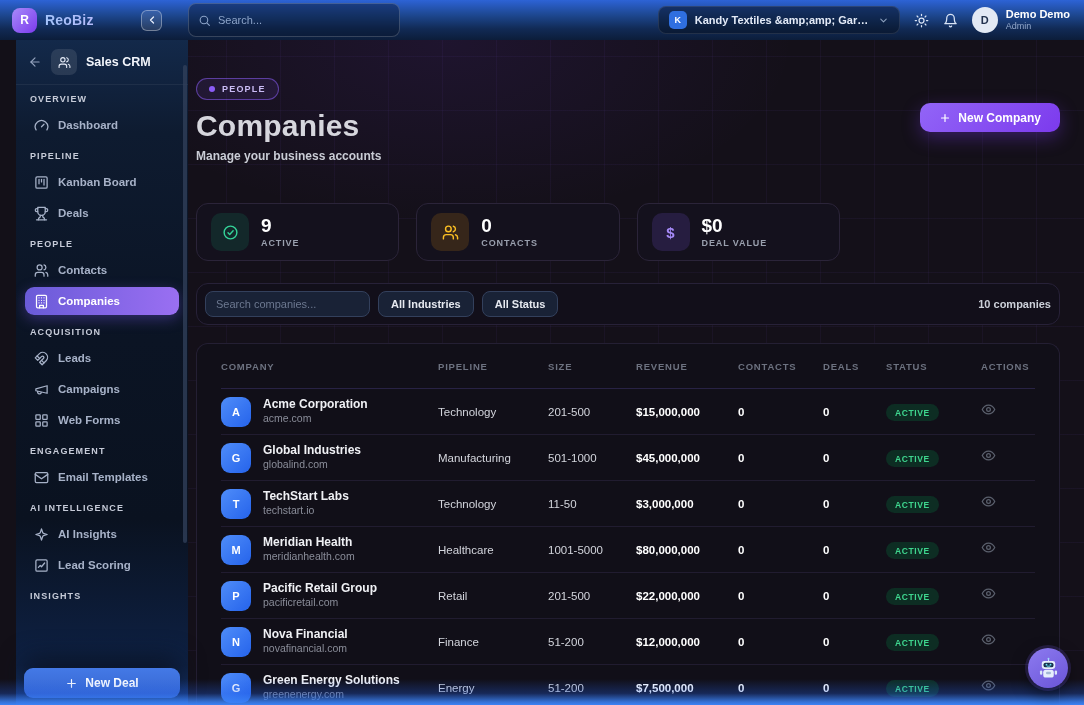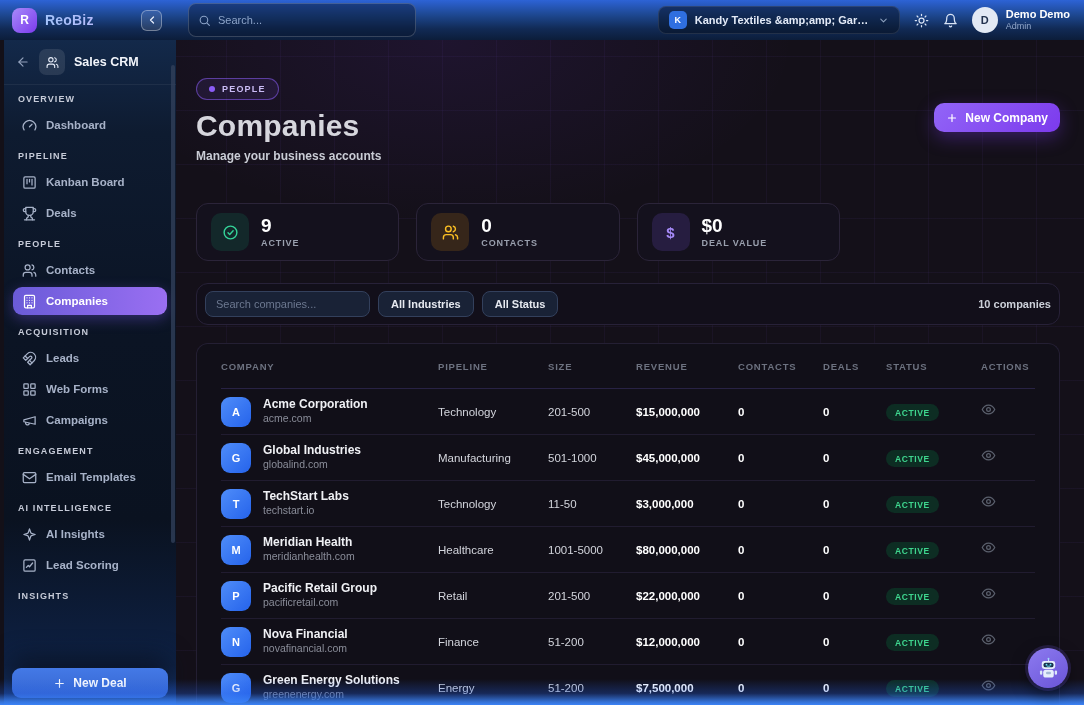--- a/index.html
+++ b/index.html
@@ -11,42 +11,42 @@
   .topbar { position:absolute; top:0; left:0; right:0; height:40px; z-index:30;
     background:linear-gradient(180deg,#2d63d6 0%,#1d478f 38%,#112a55 72%,#0c1d3a 100%);
     display:flex; align-items:center; }
   .topbar-left { width:172px; flex:0 0 172px; display:flex; align-items:center; padding:0 10px 0 12px; }
   .logo-box { width:25px; height:25px; border-radius:8px; background:linear-gradient(135deg,#a78bfa 0%,#7c3aed 100%);
     display:flex; align-items:center; justify-content:center; color:#fff; font-size:12px; font-weight:bold; }
   .brand { margin-left:8px; font-size:14px; font-weight:bold; letter-spacing:.2px;
     background:linear-gradient(90deg,#a5c4fb,#c3b3fa); -webkit-background-clip:text; background-clip:text; color:transparent; flex:1; }
   .collapse-btn { width:21px; height:21px; border-radius:6px; border:1px solid rgba(255,255,255,.35);
     background:rgba(255,255,255,.10); color:#e8eefc; display:flex; align-items:center; justify-content:center; cursor:pointer; }
-  .topbar-search { margin-left:16px; width:228px; height:25px; border-radius:8px;
+  .topbar-search { margin-left:16px; width:212px; height:25px; border-radius:8px;
     background:rgba(9,22,46,.45); border:1px solid rgba(255,255,255,.18);
     display:flex; align-items:center; padding:16px 9px; gap:7px; color:#8da4c9; }
   .topbar-search input { background:transparent; border:none; outline:none; color:#dce6f7; font-size:11px; width:100%;
     font-family:inherit; }
   .topbar-search input::placeholder { color:#8da4c9; }
   .topbar-right { margin-left:auto; display:flex; align-items:center; gap:14px; padding-right:14px; }
   .company-pill { height:28px; border-radius:8px; background:rgba(8,18,36,.55); border:1px solid rgba(255,255,255,.10);
     display:flex; align-items:center; gap:8px; padding:0 10px; cursor:pointer; max-width:242px; }
   .company-initial { width:18px; height:18px; border-radius:5px; background:#2f6fe0; color:#fff; font-size:9px; font-weight:bold;
     display:flex; align-items:center; justify-content:center; flex:0 0 18px; }
   .company-name { font-size:11px; font-weight:bold; color:#e3eaf7; white-space:nowrap; overflow:hidden; text-overflow:ellipsis; }
   .company-pill .chev { color:#8fa3c0; display:flex; }
   .icon-btn { color:#d9e4f6; display:flex; align-items:center; cursor:pointer; }
   .user-chip { display:flex; align-items:center; gap:8px; cursor:pointer; }
   .user-avatar { width:26px; height:26px; border-radius:50%; background:#e2e9f4; color:#21314d; font-weight:bold; font-size:11px;
     display:flex; align-items:center; justify-content:center; }
   .user-name { font-size:11px; font-weight:bold; color:#fff; line-height:1.2; }
   .user-role { font-size:9px; color:#92a7ca; line-height:1.2; }
 
   
-  .sidebar { position:absolute; top:40px; left:4px; bottom:0; width:172px; z-index:20;
+  .sidebar { position:absolute; top:40px; left:16px; bottom:0; width:172px; z-index:20;
     background:linear-gradient(180deg,#13294a 0%,#0e1b30 14%,#0b1424 45%,#0a1220 72%,#0e2144 94%,#16336b 100%); }
   .sidebar-head { height:45px; display:flex; align-items:center; gap:9px; padding:0 12px;
     border-bottom:1px solid rgba(255,255,255,.06); }
   .back-arrow { color:#93a2bd; display:flex; cursor:pointer; }
   .crm-icon-box { width:26px; height:26px; border-radius:7px; background:rgba(255,255,255,.10);
     display:flex; align-items:center; justify-content:center; color:#e7edf9; }
   .crm-title { font-size:12.5px; font-weight:bold; color:#f2f5fb; }
   .sidebar-nav { position:absolute; top:45px; left:0; right:0; bottom:0; overflow:hidden; padding-top:9px; }
   .nav-section { margin-bottom:12px; }
   .nav-section-label { font-size:9px; font-weight:bold; letter-spacing:1.1px; color:#c6cbd8; margin:0 0 7px 14px; }
@@ -71,21 +71,21 @@
       repeating-linear-gradient(90deg, rgba(139,92,246,.055) 0 1px, transparent 1px 54px),
       #141019;
     padding:38px 24px 0; display:flex; flex-direction:column; }
   .page-head { display:flex; align-items:flex-start; }
   .badge-pill { display:inline-flex; align-items:center; gap:7px; height:22px; padding:0 12px;
     border:1px solid rgba(139,92,246,.55); border-radius:999px; background:rgba(139,92,246,.10);
     color:#cabcf5; font-size:9px; font-weight:bold; letter-spacing:1.2px; }
   .badge-dot { width:6px; height:6px; border-radius:50%; background:#8b5cf6; }
   .page-title { margin-top:9px; font-size:30px; font-weight:800; color:#d6d6dd; letter-spacing:.2px; }
   .page-sub { margin-top:6px; font-size:12px; font-weight:bold; color:#c9ccd5; }
-  .new-company-btn { margin-left:auto; margin-top:25px; height:29px; padding:0 12px; border-radius:10px;
+  .new-company-btn { margin-left:auto; margin-top:25px; height:29px; padding:0 19px; border-radius:10px;
     background:linear-gradient(135deg,#9265f7,#7c3aed); color:#fff; font-size:12px; font-weight:bold;
     display:flex; align-items:center; gap:7px; cursor:pointer; box-shadow:0 6px 18px rgba(124,58,237,.35); }
 
   .stats-row { display:grid; grid-template-columns:repeat(4,1fr); gap:17px; margin-top:40px; }
   .stat-card { height:58px; border-radius:12px; background:#14111d; border:1px solid #2b2439;
     display:flex; align-items:center; gap:12px; padding:0 14px; }
   .stat-icon { width:38px; height:38px; border-radius:10px; display:flex; align-items:center; justify-content:center; }
   .stat-icon.blue { background:rgba(59,130,246,.16); color:#60a5fa; }
   .stat-icon.green { background:rgba(16,185,129,.14); color:#34d399; }
   .stat-icon.amber { background:rgba(245,158,11,.15); color:#fbbf24; }
@@ -296,36 +296,36 @@
                   <path d="m6 15-4-4 6.75-6.77a7.79 7.79 0 0 1 11 11L13 22l-4-4 6.39-6.36a2.14 2.14 0 0 0-3-3L6 15"></path>
                   <path d="m5 8 4 4"></path>
                   <path d="m12 15 4 4"></path>
                 </svg>
               </span>
               <span class="nav-label">Leads</span>
             </div>
             <div class="nav-item">
               <span class="nav-icon">
                 <svg viewBox="0 0 24 24" width="15" height="15" fill="none" stroke="currentColor" stroke-width="2" stroke-linecap="round" stroke-linejoin="round">
+                  <path d="m3 11 18-5v12L3 14v-3z"></path>
+                  <path d="M11.6 16.8a3 3 0 1 1-5.8-1.6"></path>
+                </svg>
+              </span>
+              <span class="nav-label">Campaigns</span>
+            </div>
+            <div class="nav-item">
+              <span class="nav-icon">
+                <svg viewBox="0 0 24 24" width="15" height="15" fill="none" stroke="currentColor" stroke-width="2" stroke-linecap="round" stroke-linejoin="round">
                   <rect x="3" y="3" width="7" height="7" rx="1"></rect>
                   <rect x="14" y="3" width="7" height="7" rx="1"></rect>
                   <rect x="14" y="14" width="7" height="7" rx="1"></rect>
                   <rect x="3" y="14" width="7" height="7" rx="1"></rect>
                 </svg>
               </span>
               <span class="nav-label">Web Forms</span>
-            </div>
-            <div class="nav-item">
-              <span class="nav-icon">
-                <svg viewBox="0 0 24 24" width="15" height="15" fill="none" stroke="currentColor" stroke-width="2" stroke-linecap="round" stroke-linejoin="round">
-                  <path d="m3 11 18-5v12L3 14v-3z"></path>
-                  <path d="M11.6 16.8a3 3 0 1 1-5.8-1.6"></path>
-                </svg>
-              </span>
-              <span class="nav-label">Campaigns</span>
             </div>
           </div>
   </div>
 
   <div class="nav-section">
     <div class="nav-section-label">ENGAGEMENT</div>
     <div class="nav-items">
             <div class="nav-item">
               <span class="nav-icon">
                 <svg viewBox="0 0 24 24" width="15" height="15" fill="none" stroke="currentColor" stroke-width="2" stroke-linecap="round" stroke-linejoin="round">

